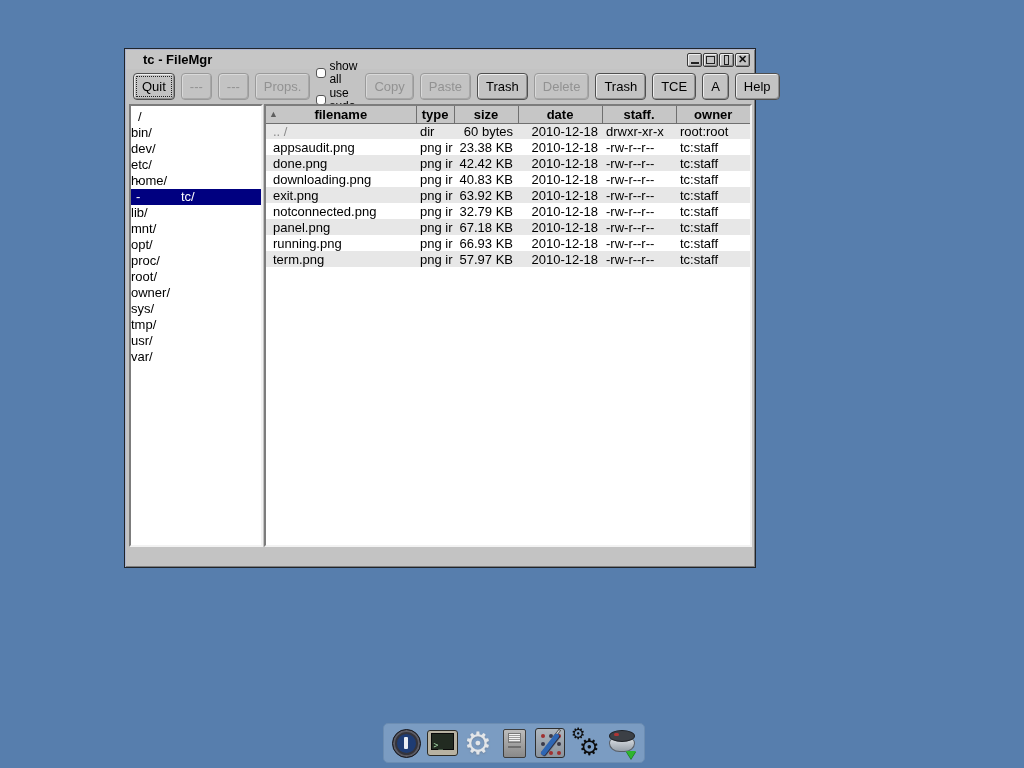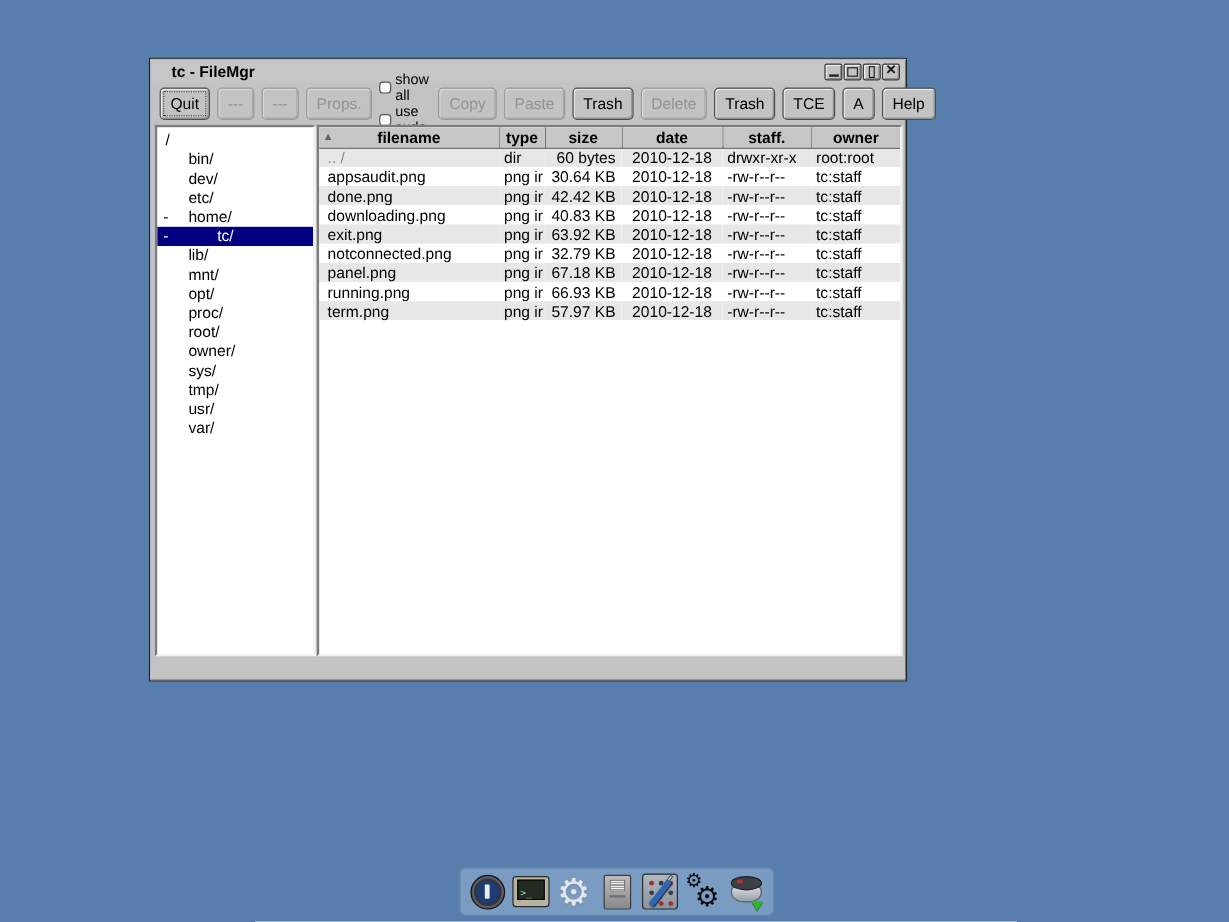--- a/index.html
+++ b/index.html
@@ -64,40 +64,40 @@
     border-bottom:2px solid #f2f2f2; border-right:2px solid #f2f2f2;
   }
   .tree-panel { left:4px; top:55px; width:134px; height:443px; overflow:hidden; }
   .table-panel { left:139px; top:55px; width:488px; height:443px; overflow:hidden; }
 
   
   .tree { padding-top:3px; }
   .tree-item { position:relative; height:16px; line-height:16px; font-size:13px; color:#000; white-space:nowrap; }
   .tree-item .expander { position:absolute; left:5px; top:0; font-size:13px; color:#000; }
   .tree-item.indent-0 { padding-left:7px; }
-  .tree-item.indent-1 { padding-left:26px; }
+  .tree-item.indent-1 { }
   .tree-item.indent-2 { padding-left:50px; }
   .tree-item.selected { background:#000080; color:#fff; }
   .tree-item.selected .expander { color:#fff; }
 
   
   table { border-collapse:collapse; width:100%; table-layout:fixed; }
   th {
     height:17px; background:#c6c6c6; font-size:13px; font-weight:bold; color:#000;
     border-right:1px solid #6f6f6f; border-bottom:1px solid #6f6f6f;
     text-align:center; position:relative; padding:0; white-space:nowrap; overflow:hidden;
   }
   th:last-child { border-right:none; }
   .sort-arrow { position:absolute; left:3px; top:3px; font-size:9px; color:#5f5f5f; }
   td { height:16px; font-size:13px; color:#000; padding:0 4px; white-space:nowrap; overflow:hidden; }
   tbody tr:nth-child(odd) { background:#e7e7e7; }
   tbody tr:nth-child(even) { background:#ffffff; }
   td.c-filename { padding-left:7px; }
   td.c-size { text-align:right; padding-right:5px; }
-  td.c-date { text-align:center; }
+  td.c-date { text-align:right; }
   td.dim { color:#8b8b8b; }
 
   .statusbar { position:absolute; left:1px; right:1px; bottom:1px; height:19px; background:#c3c3c3; }
 
   
   .dock {
     position:absolute; left:383px; top:723px; width:262px; height:40px;
     background:#7b9cc2; border:1px solid #6c8db2; border-radius:5px;
     display:flex; align-items:center; justify-content:center; gap:2px;
   }
@@ -293,21 +293,21 @@
     <td class="c-filename dim">.. /</td>
     <td class="c-type">dir</td>
     <td class="c-size">60 bytes</td>
     <td class="c-date">2010-12-18</td>
     <td class="c-perm">drwxr-xr-x</td>
     <td class="c-owner">root:root</td>
   </tr>
             <tr>
     <td class="c-filename">appsaudit.png</td>
     <td class="c-type">png ir</td>
-    <td class="c-size">30.64 KB</td>
+    <td class="c-size">23.38 KB</td>
     <td class="c-date">2010-12-18</td>
     <td class="c-perm">-rw-r--r--</td>
     <td class="c-owner">tc:staff</td>
   </tr>
             <tr>
     <td class="c-filename">done.png</td>
     <td class="c-type">png ir</td>
     <td class="c-size">42.42 KB</td>
     <td class="c-date">2010-12-18</td>
     <td class="c-perm">-rw-r--r--</td>

